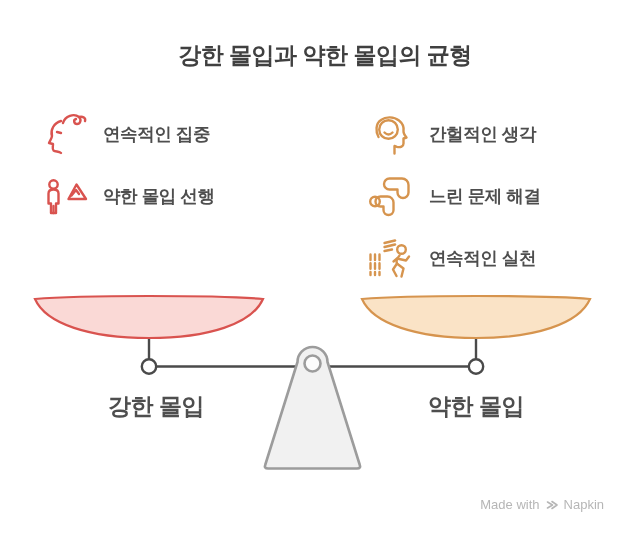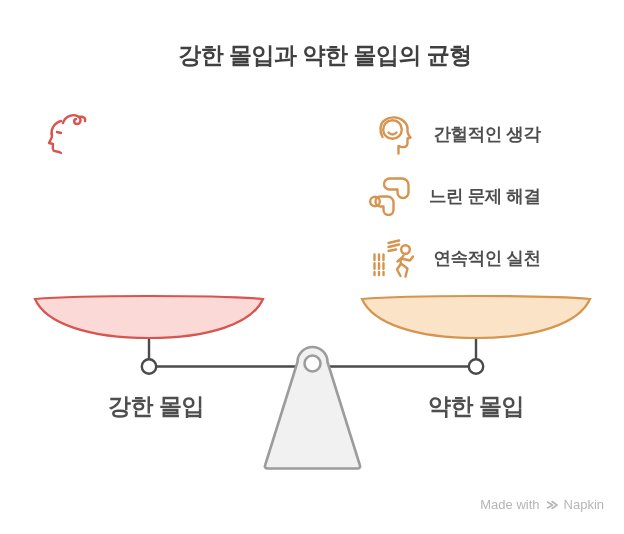--- a/index.html
+++ b/index.html
@@ -12,21 +12,21 @@
   .canvas{
     position:relative;width:624px;height:534px;background:#ffffff;
     font-family:"Liberation Sans","DejaVu Sans",sans-serif;overflow:hidden;
   }
   .title{
     position:absolute;top:40px;left:0;width:624px;text-align:center;
     font-size:23px;font-weight:800;letter-spacing:-0.5px;color:var(--title);padding-left:13px;
   }
   .col{position:absolute;display:flex;flex-direction:column;gap:14px;}
   .col-left{left:40px;top:110px;}
-  .col-right{left:366px;top:110px;align-items:flex-end;}
+  .col-right{left:366px;top:110px;}
   .item{display:flex;align-items:center;gap:15px;height:48px;}
   .item .icon{width:48px;height:48px;flex:0 0 48px;}
   .item .label{font-size:17.5px;font-weight:700;letter-spacing:-0.4px;color:var(--text);white-space:nowrap;}
   .stroke-left{stroke:var(--left-accent);}
   .stroke-right{stroke:var(--right-accent);}
   .fill-right-dot{fill:var(--right-accent);}
   .icon svg{display:block;}
   .icon path,.icon circle,.icon line{fill:none;stroke-width:2.4;stroke-linecap:round;stroke-linejoin:round;}
   .icon .dot{stroke:none;}
   .scale-svg{position:absolute;left:0;top:0;pointer-events:none;}
@@ -58,20 +58,33 @@
   <div class="col col-left">
     <div class="item">
       <span class="icon">
         <svg width="48" height="48" viewBox="0 0 48 48">
           <path class="stroke-left" d="M23 13 C25 6 34 3 39 7 C42 10 40 14 37 14 C34 14 33 10 36 9"></path>
           <path class="stroke-left" d="M39 7 C43 6 46 8 45 11"></path>
           <path class="stroke-left" d="M21 11 C14 13 10 20 12 26 C12 28 10 31 9 33 L13 34 C13 37 12 39 13.5 40.5 C15.5 42 19 41 21 43"></path>
           <path class="stroke-left" d="M17 22 L21 23"></path>
         </svg>
       </span>
+      <span class="label">연속적인 집중</span>
+    </div>
+    <div class="item">
+      <span class="icon">
+        <svg width="48" height="48" viewBox="0 0 48 48">
+          <circle class="stroke-left" cx="13.5" cy="12.5" r="4.2"></circle>
+          <path class="stroke-left" d="M8.5 31.5 V21.5 C8.5 19 10.5 17.5 13.5 17.5 C16.5 17.5 18.5 19 18.5 21.5 V31.5 H16 V41 H11 V31.5 Z"></path>
+          <path class="stroke-left" d="M13.5 34 V41"></path>
+          <path class="stroke-left" d="M28.5 27 L36.5 12.5 L46 27 Z"></path>
+          <path class="stroke-left" d="M31.5 23.5 L36 18 L39 22"></path>
+        </svg>
+      </span>
+      <span class="label">약한 몰입 선행</span>
     </div>
   </div>
 
   <div class="col col-right">
     <div class="item">
       <span class="icon">
         <svg width="48" height="48" viewBox="0 0 48 48">
           <path class="stroke-right" d="M12.5 27 C9.5 22 9.5 13.5 15 10 C20 6.3 28 6.5 33 10.5 C36.5 13.3 38 17.5 37.5 21 C37.3 23 38.5 25 40.5 27.5 L37.5 28.5 V33.5 C37.5 36.5 34.5 37.8 31 36.8 L28.5 36 V43.5"></path>
           <circle class="stroke-right" cx="22.5" cy="19.5" r="9.3"></circle>
           <circle class="dot fill-right-dot" cx="19" cy="17.5" r="1.4"></circle>

